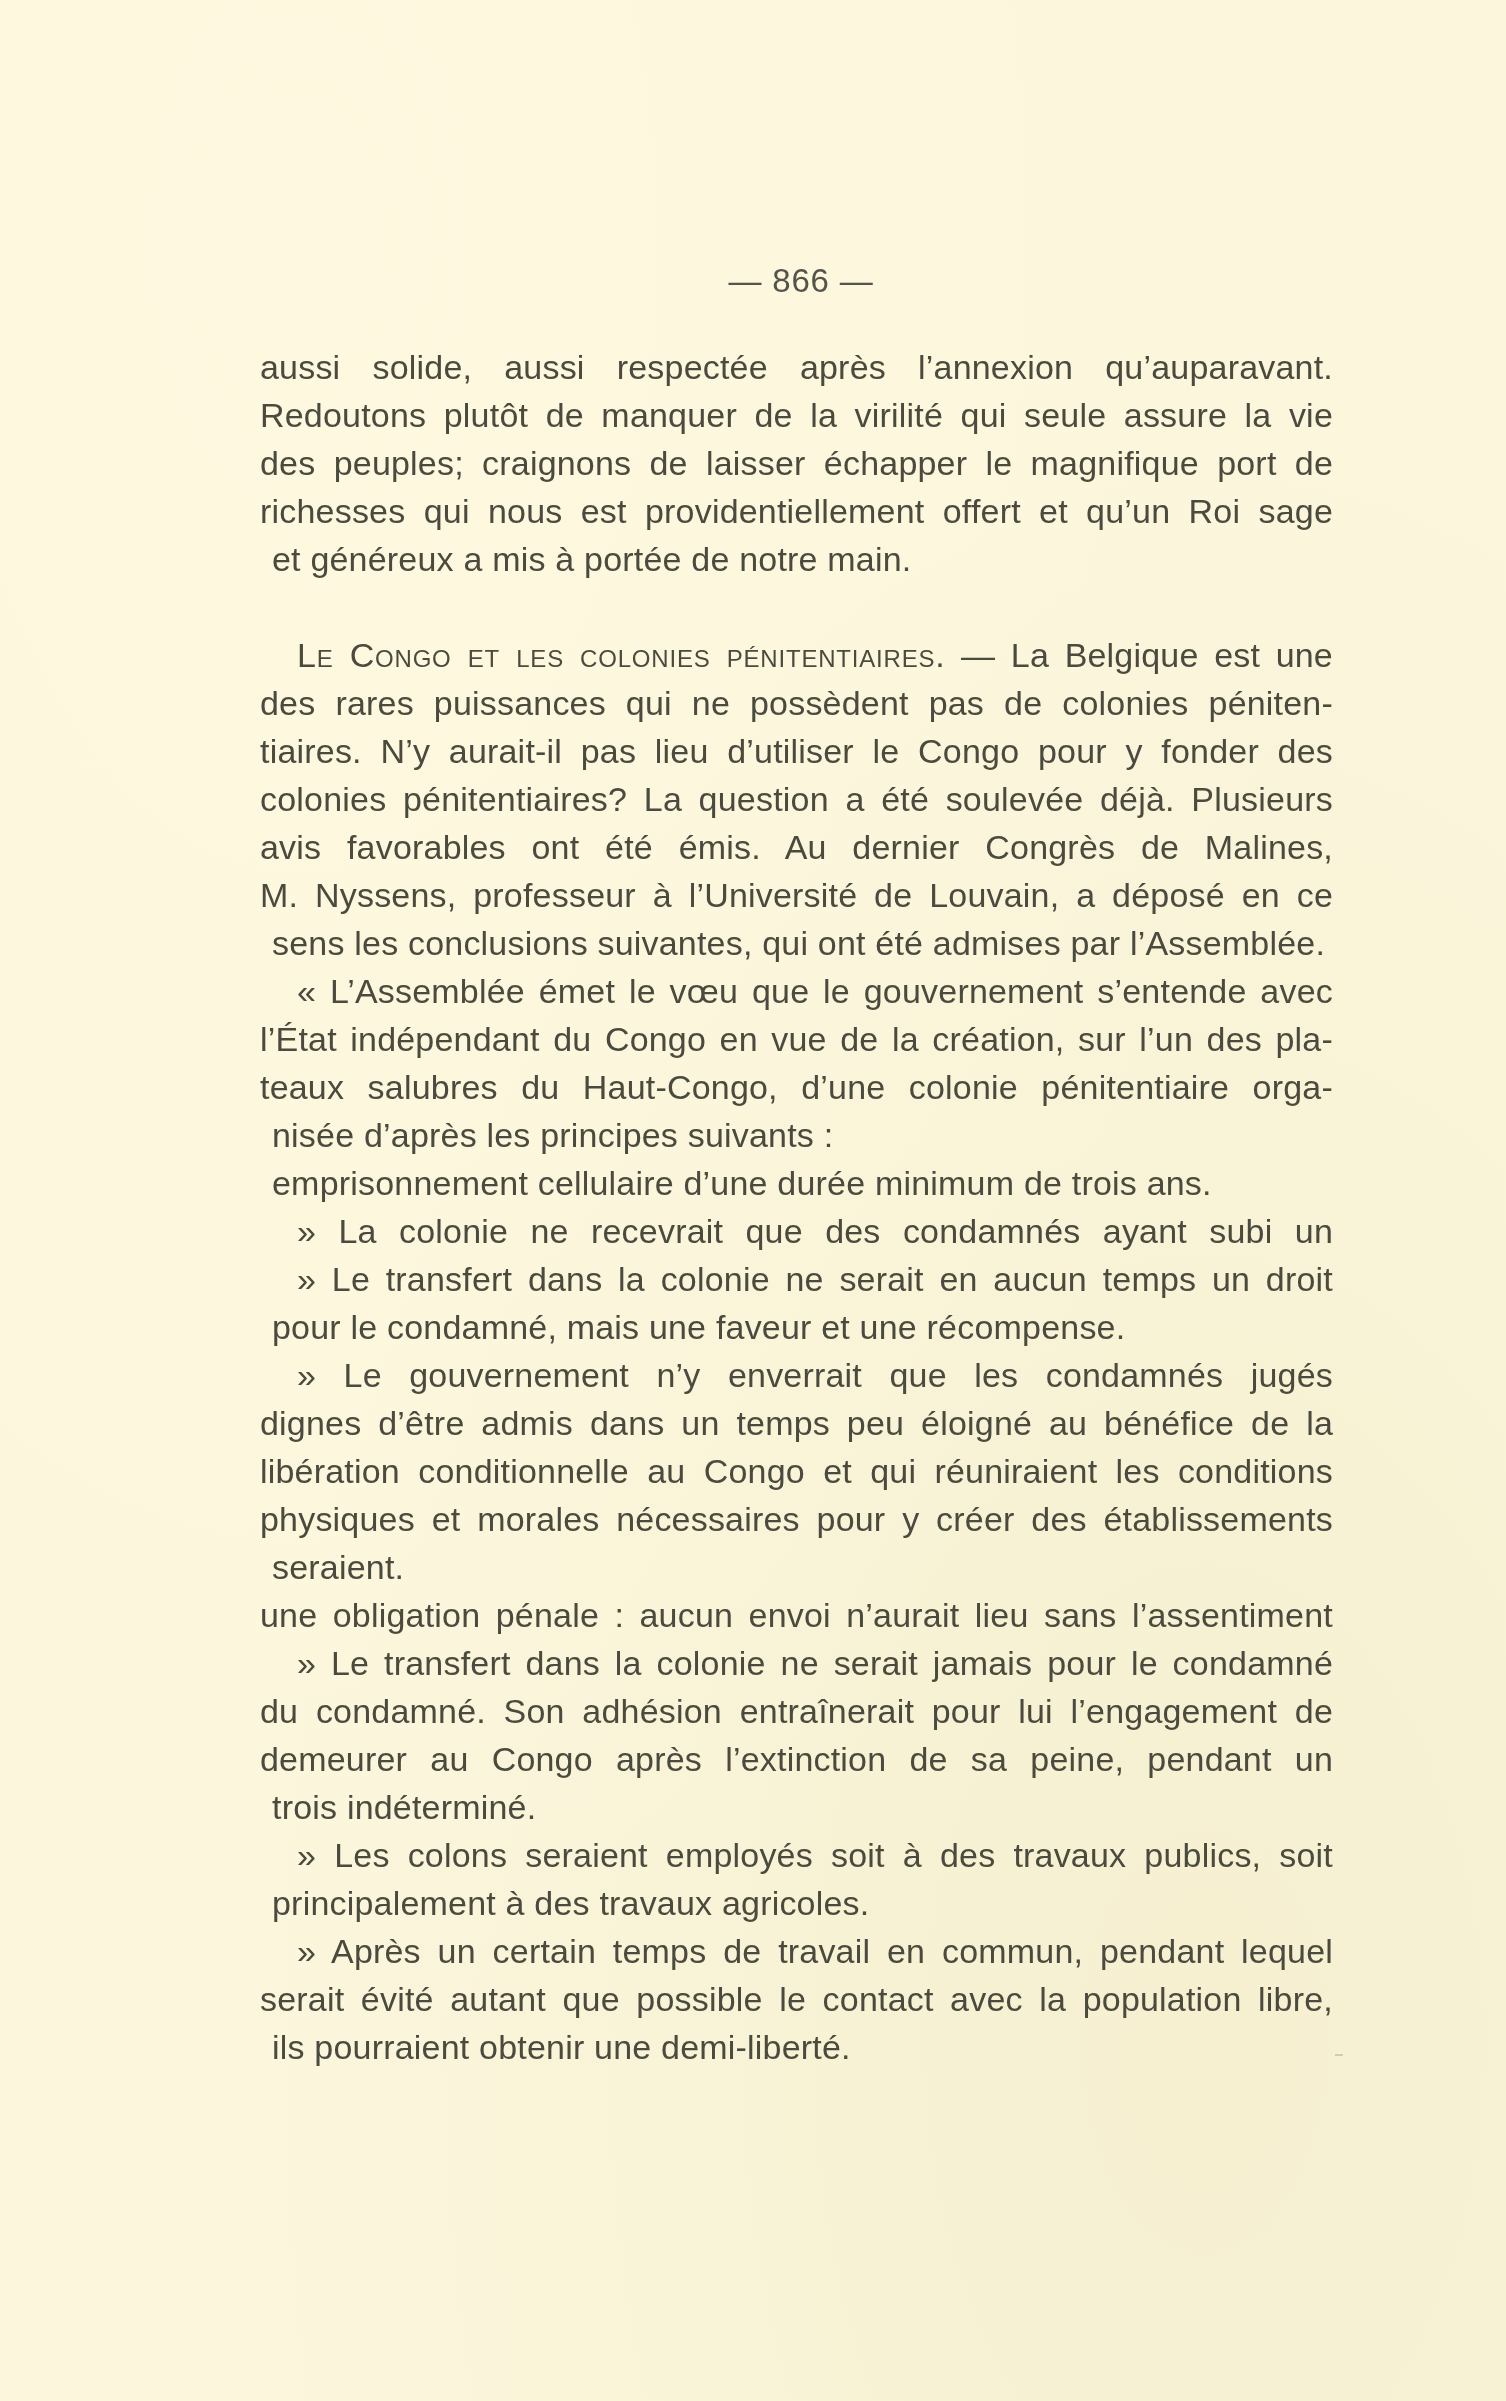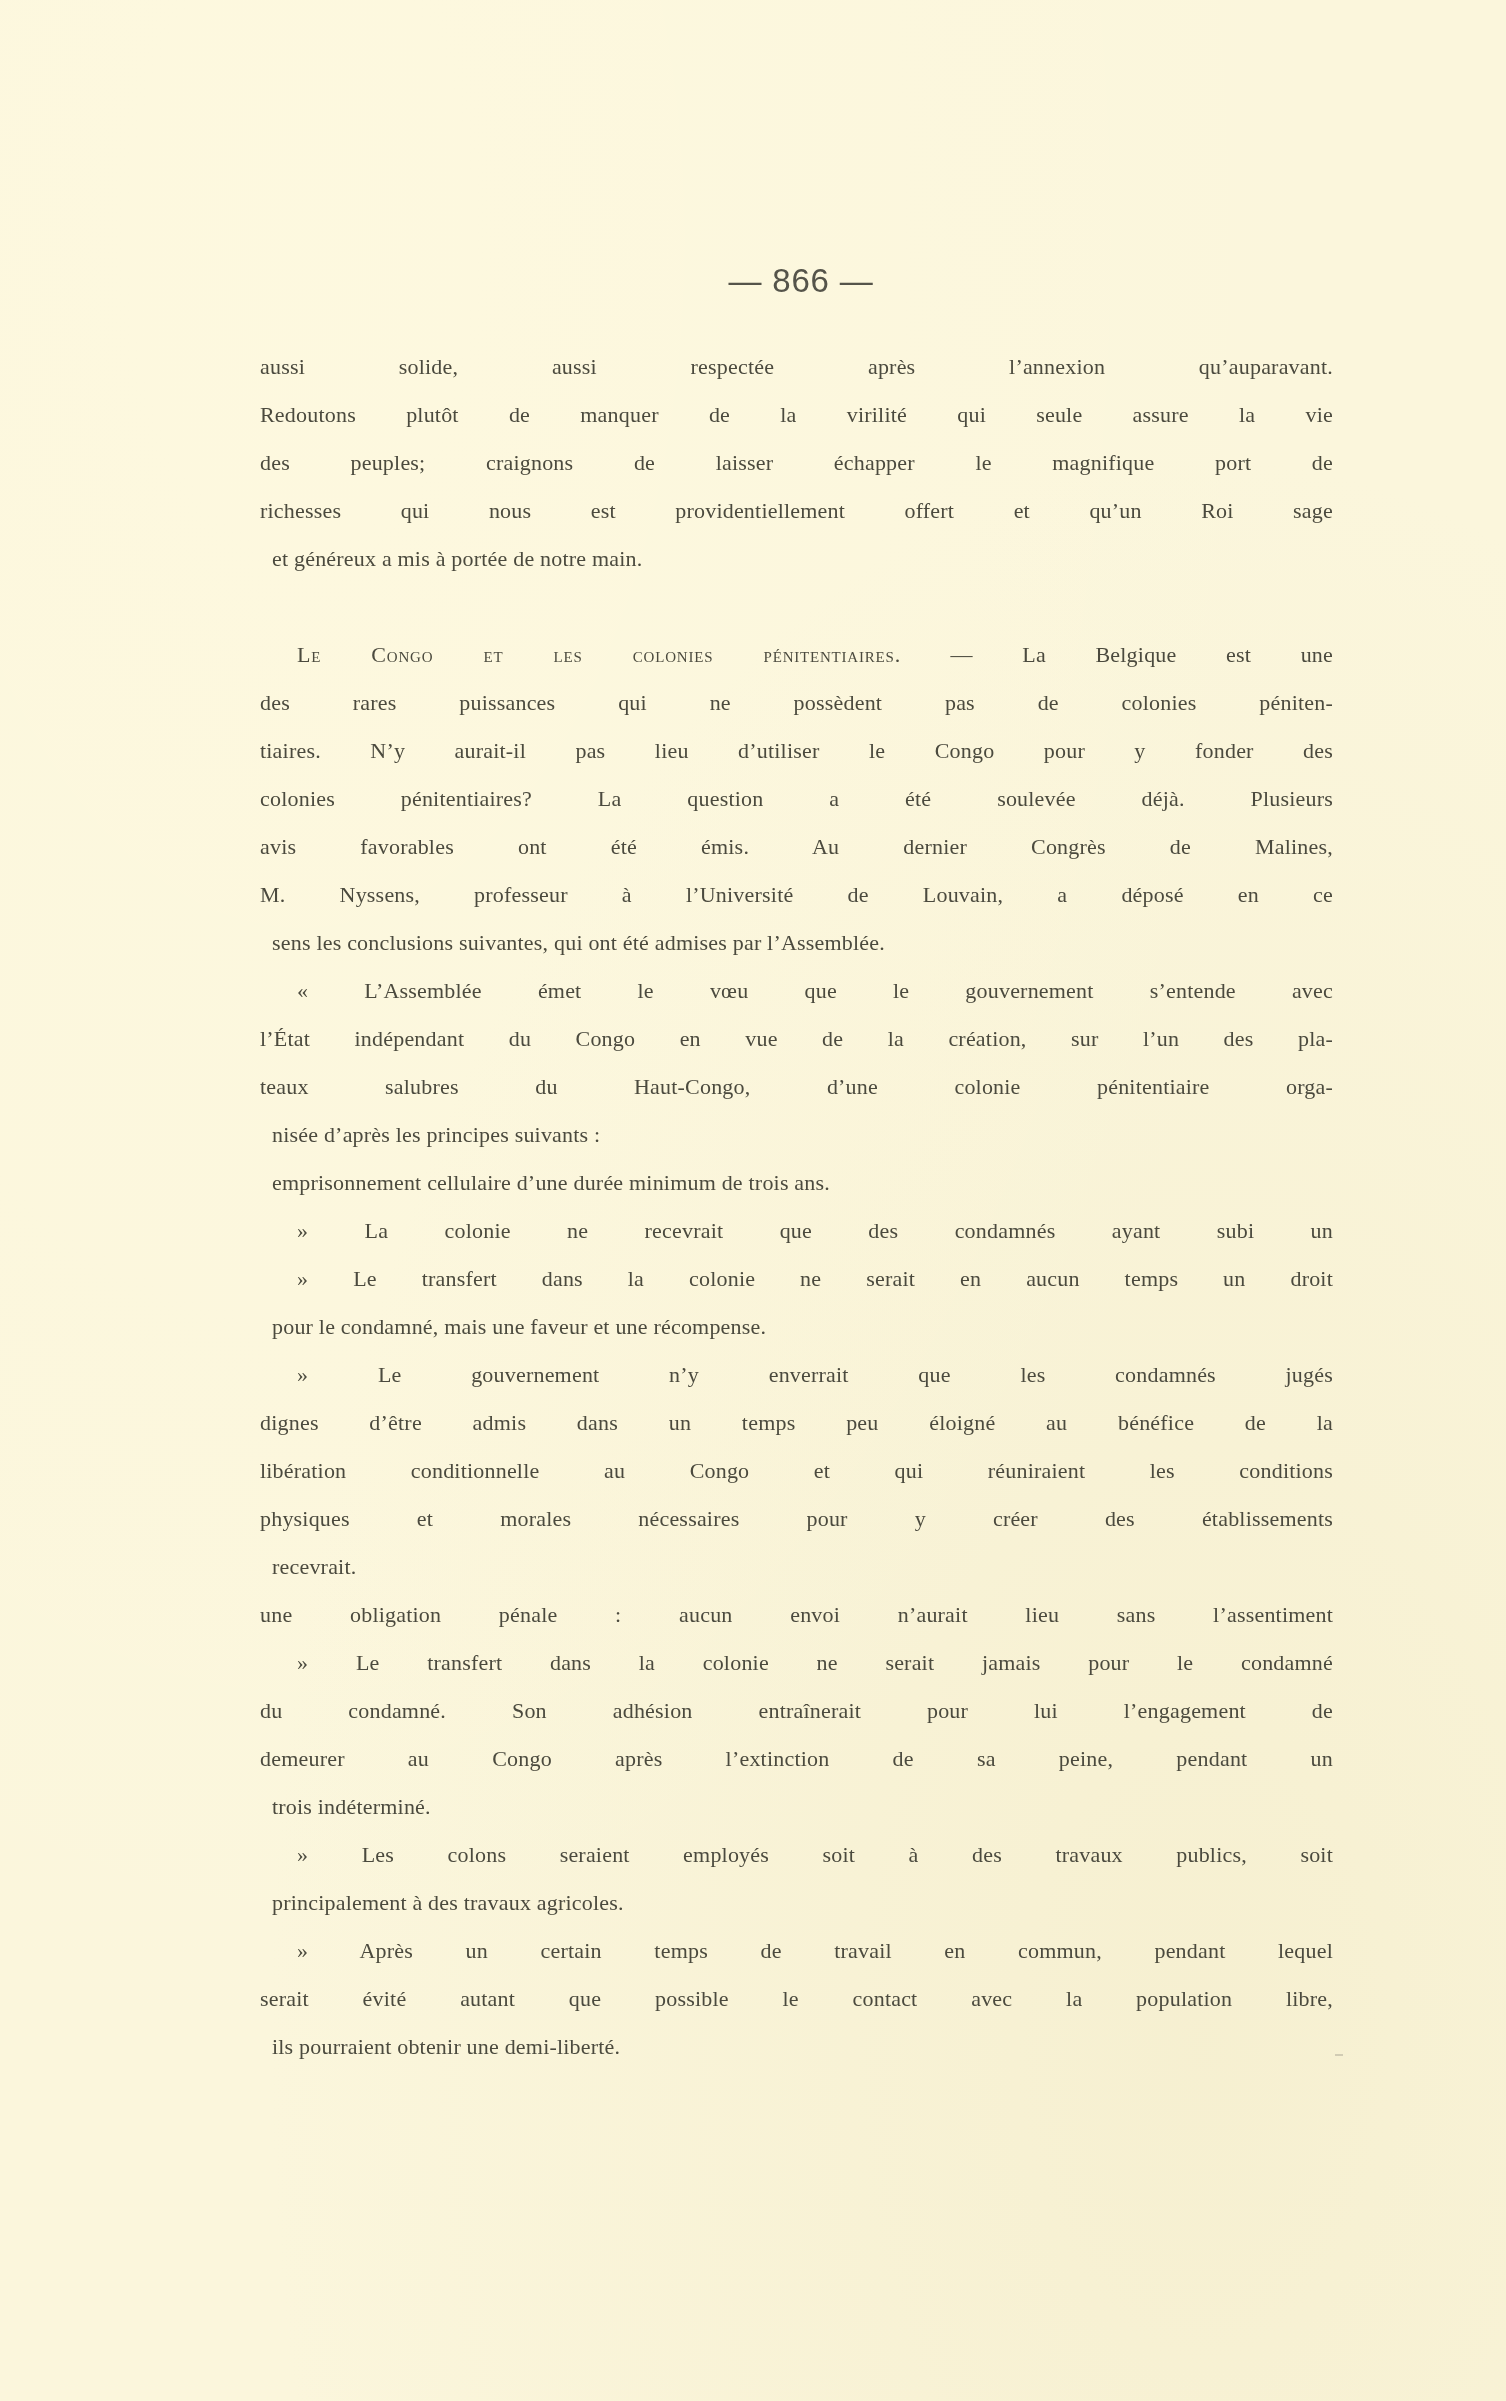--- a/index.html
+++ b/index.html
@@ -38,25 +38,25 @@
   .text-block {
     position: absolute;
     left: 260px;
     top: 327px;
     width: 1073px;
   }
   .line {
     display: block;
     height: 48px;
     line-height: 48px;
-    font-size: 22px;
+    font-size: 34px;
     white-space: nowrap;
     text-align: justify;
     text-align-last: justify;
-    font-family: Liberation Serif, serif;
+    font-family: Liberation Sans, sans-serif;
     font-stretch: condensed;
     letter-spacing: 0.2px;
     transform-origin: left center;
   }
   .line.last {
     text-align-last: left;
     margin-left: 12px;
   }
   .line.indent {
     padding-left: 37px;
@@ -120,21 +120,21 @@
     <div>
       <span class="line indent">» Le transfert dans la colonie ne serait en aucun temps un droit</span>
       <span class="line last">pour le condamné, mais une faveur et une récompense.</span>
     </div>
 
     <div>
       <span class="line indent">» Le gouvernement n’y enverrait que les condamnés jugés</span>
       <span class="line">dignes d’être admis dans un temps peu éloigné au bénéfice de la</span>
       <span class="line">libération conditionnelle au Congo et qui réuniraient les conditions</span>
       <span class="line">physiques et morales nécessaires pour y créer des établissements</span>
-      <span class="line last">recevrait.</span>
+      <span class="line last">seraient.</span>
     </div>
 
     <div>
       <span class="line">une obligation pénale : aucun envoi n’aurait lieu sans l’assentiment</span>
       <span class="line indent">» Le transfert dans la colonie ne serait jamais pour le condamné</span>
       <span class="line">du condamné. Son adhésion entraînerait pour lui l’engagement de</span>
       <span class="line">demeurer au Congo après l’extinction de sa peine, pendant un</span>
       <span class="line last">trois indéterminé.</span>
     </div>
 

